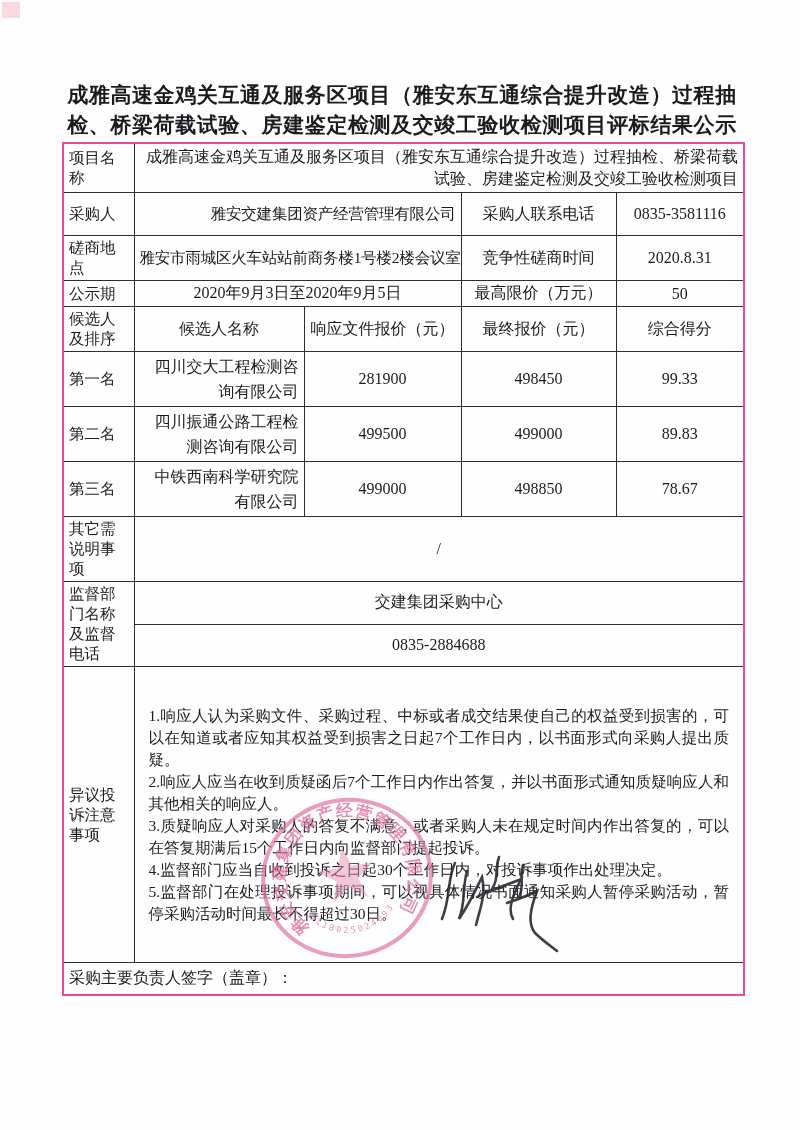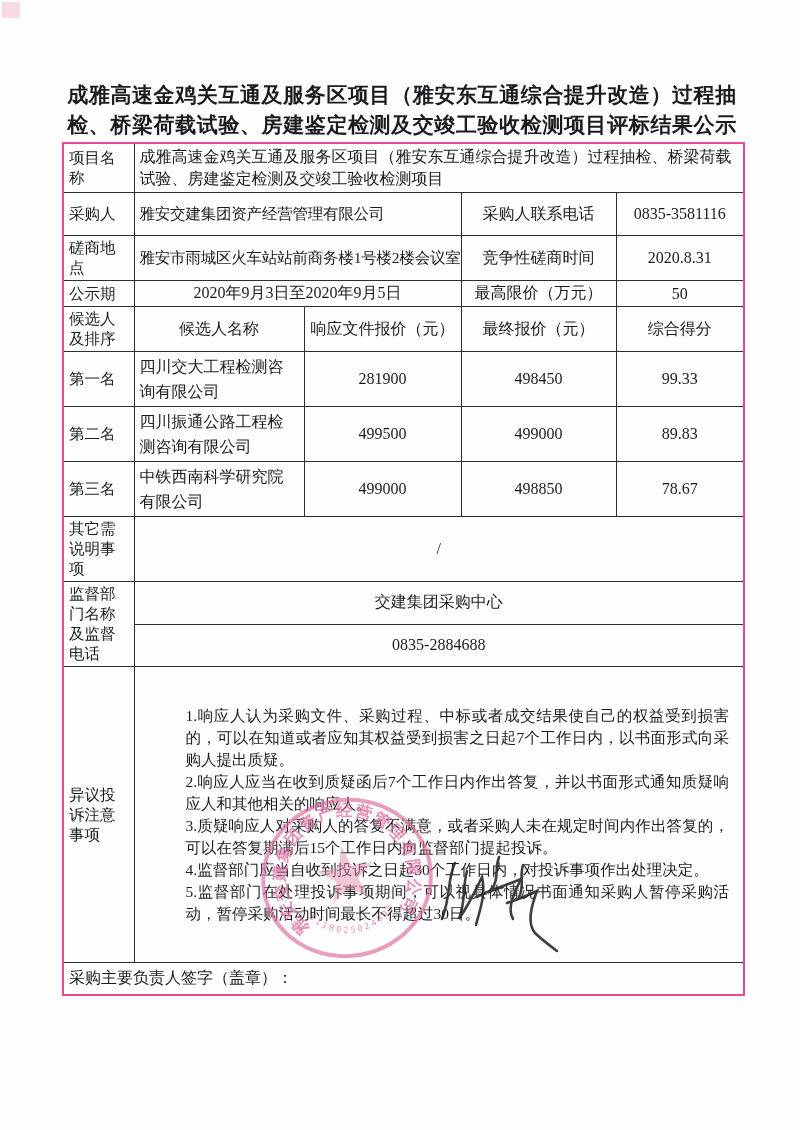--- a/index.html
+++ b/index.html
@@ -27,33 +27,33 @@
     font-size:16px;
   }
   table.main td{
     border:1.5px solid #2e2e30;
     vertical-align:middle;
     padding:2px 5px;
     word-break:break-all;
   }
   table.main{ border:2px solid #ec4899; }
   td.lbl{ font-size:15.5px; line-height:20px; padding:2px 2px 2px 5px; text-align:left; }
-  td.val{ text-align:left; padding-left:6px; }
+  td.val{ text-align:right; padding-left:6px; }
   td.ctr{ text-align:center; padding-left:2px; padding-right:2px; }
   td.nowrap{ white-space:nowrap; font-size:15.5px; letter-spacing:-.2px; }
   tr.r1{ height:48px; } tr.r2{ height:43px; } tr.r3{ height:39px;font-family:Liberation Serif, serif; }
   tr.r4{ height:24px; } tr.r5{ height:35px;padding-left:12px; }
   tr.r6{ height:42px; } tr.r7{ height:42px; } tr.r8{ height:36px; }
   tr.r9{ height:46px;margin-left:44px; } tr.r10{ height:38px; } tr.r11{ height:38px; }
   tr.r12{ height:296px; } tr.r13{ height:32px; }
   .name-cell{ line-height:25px; }
   .proj-cell{ line-height:22px; }
   .complaint-box{ padding:0 9px; }
   .complaint-box .cl{
-    font-size:15.5px; line-height:22px; text-align:justify;margin-left:37px;
+    font-size:15.5px; line-height:22px; text-align:justify;
   }
   .sign-cell{ font-size:16px; padding-left:7px; }
   .seal{
     position:absolute; left:252px; top:792px; width:190px; height:172px;
     transform:rotate(-10deg); opacity:.85; pointer-events:none;
   }
   .signature{
     position:absolute; left:433px; top:845px; width:135px; height:110px;
     pointer-events:none;
   }

